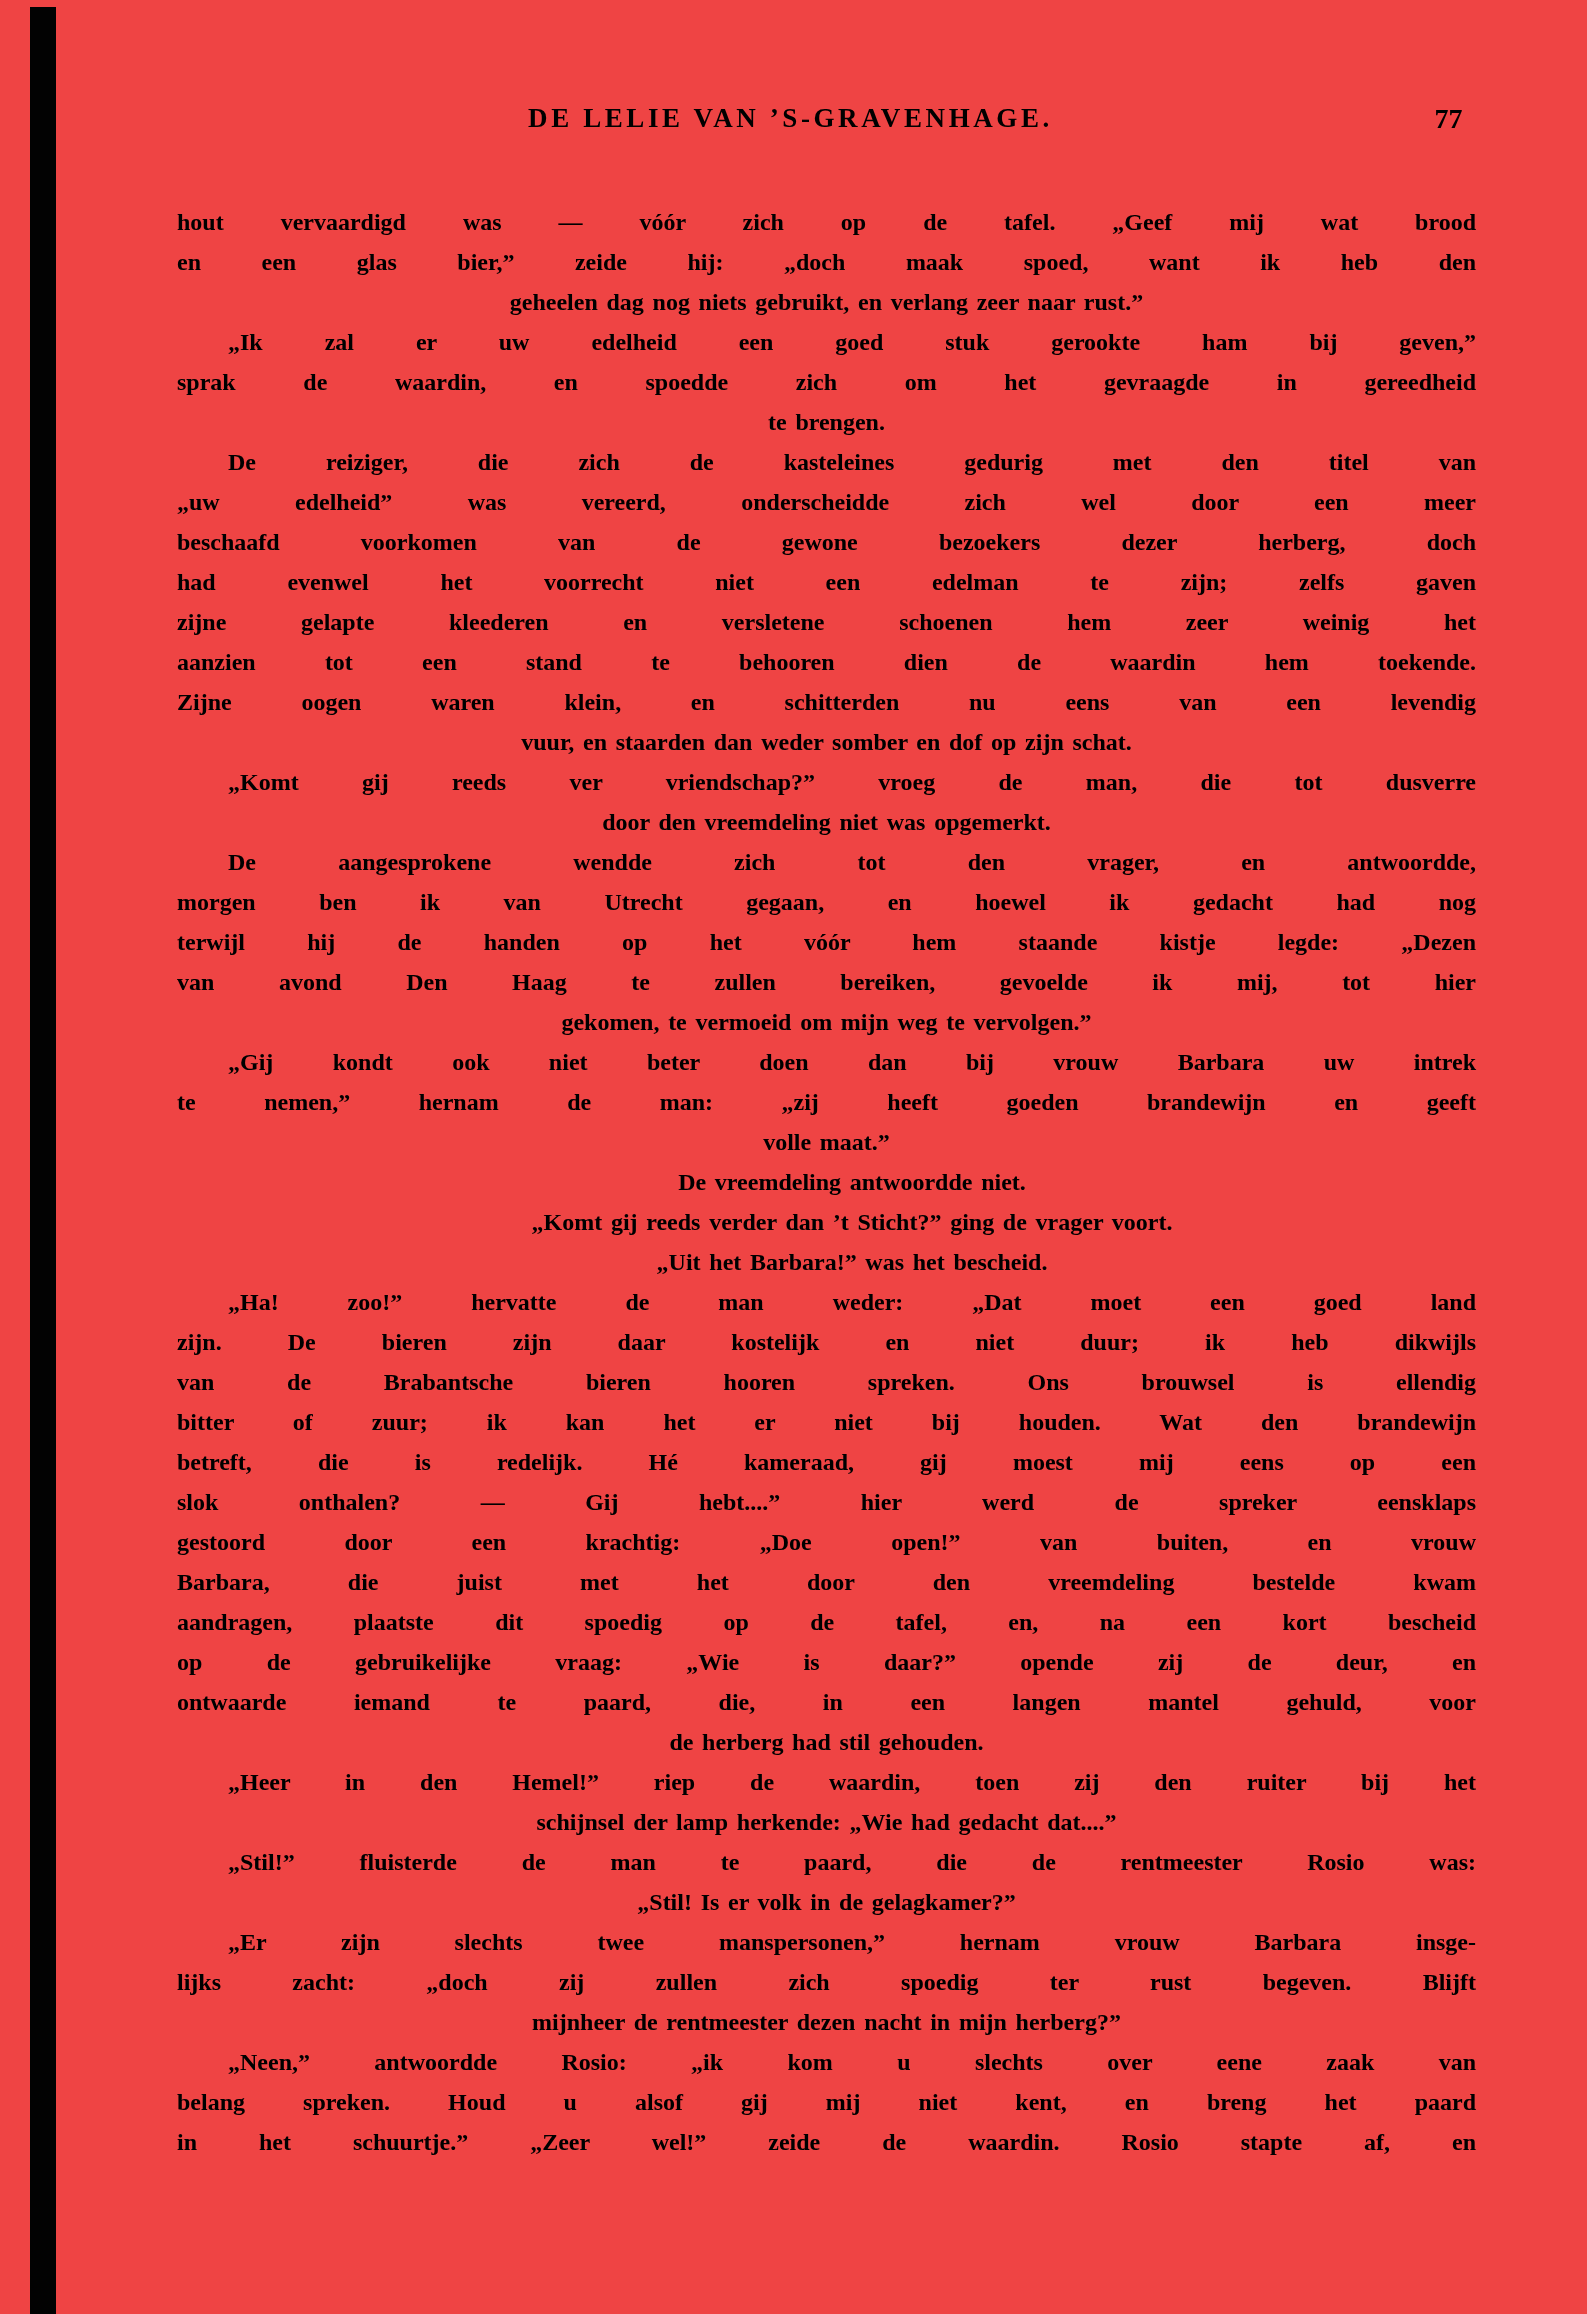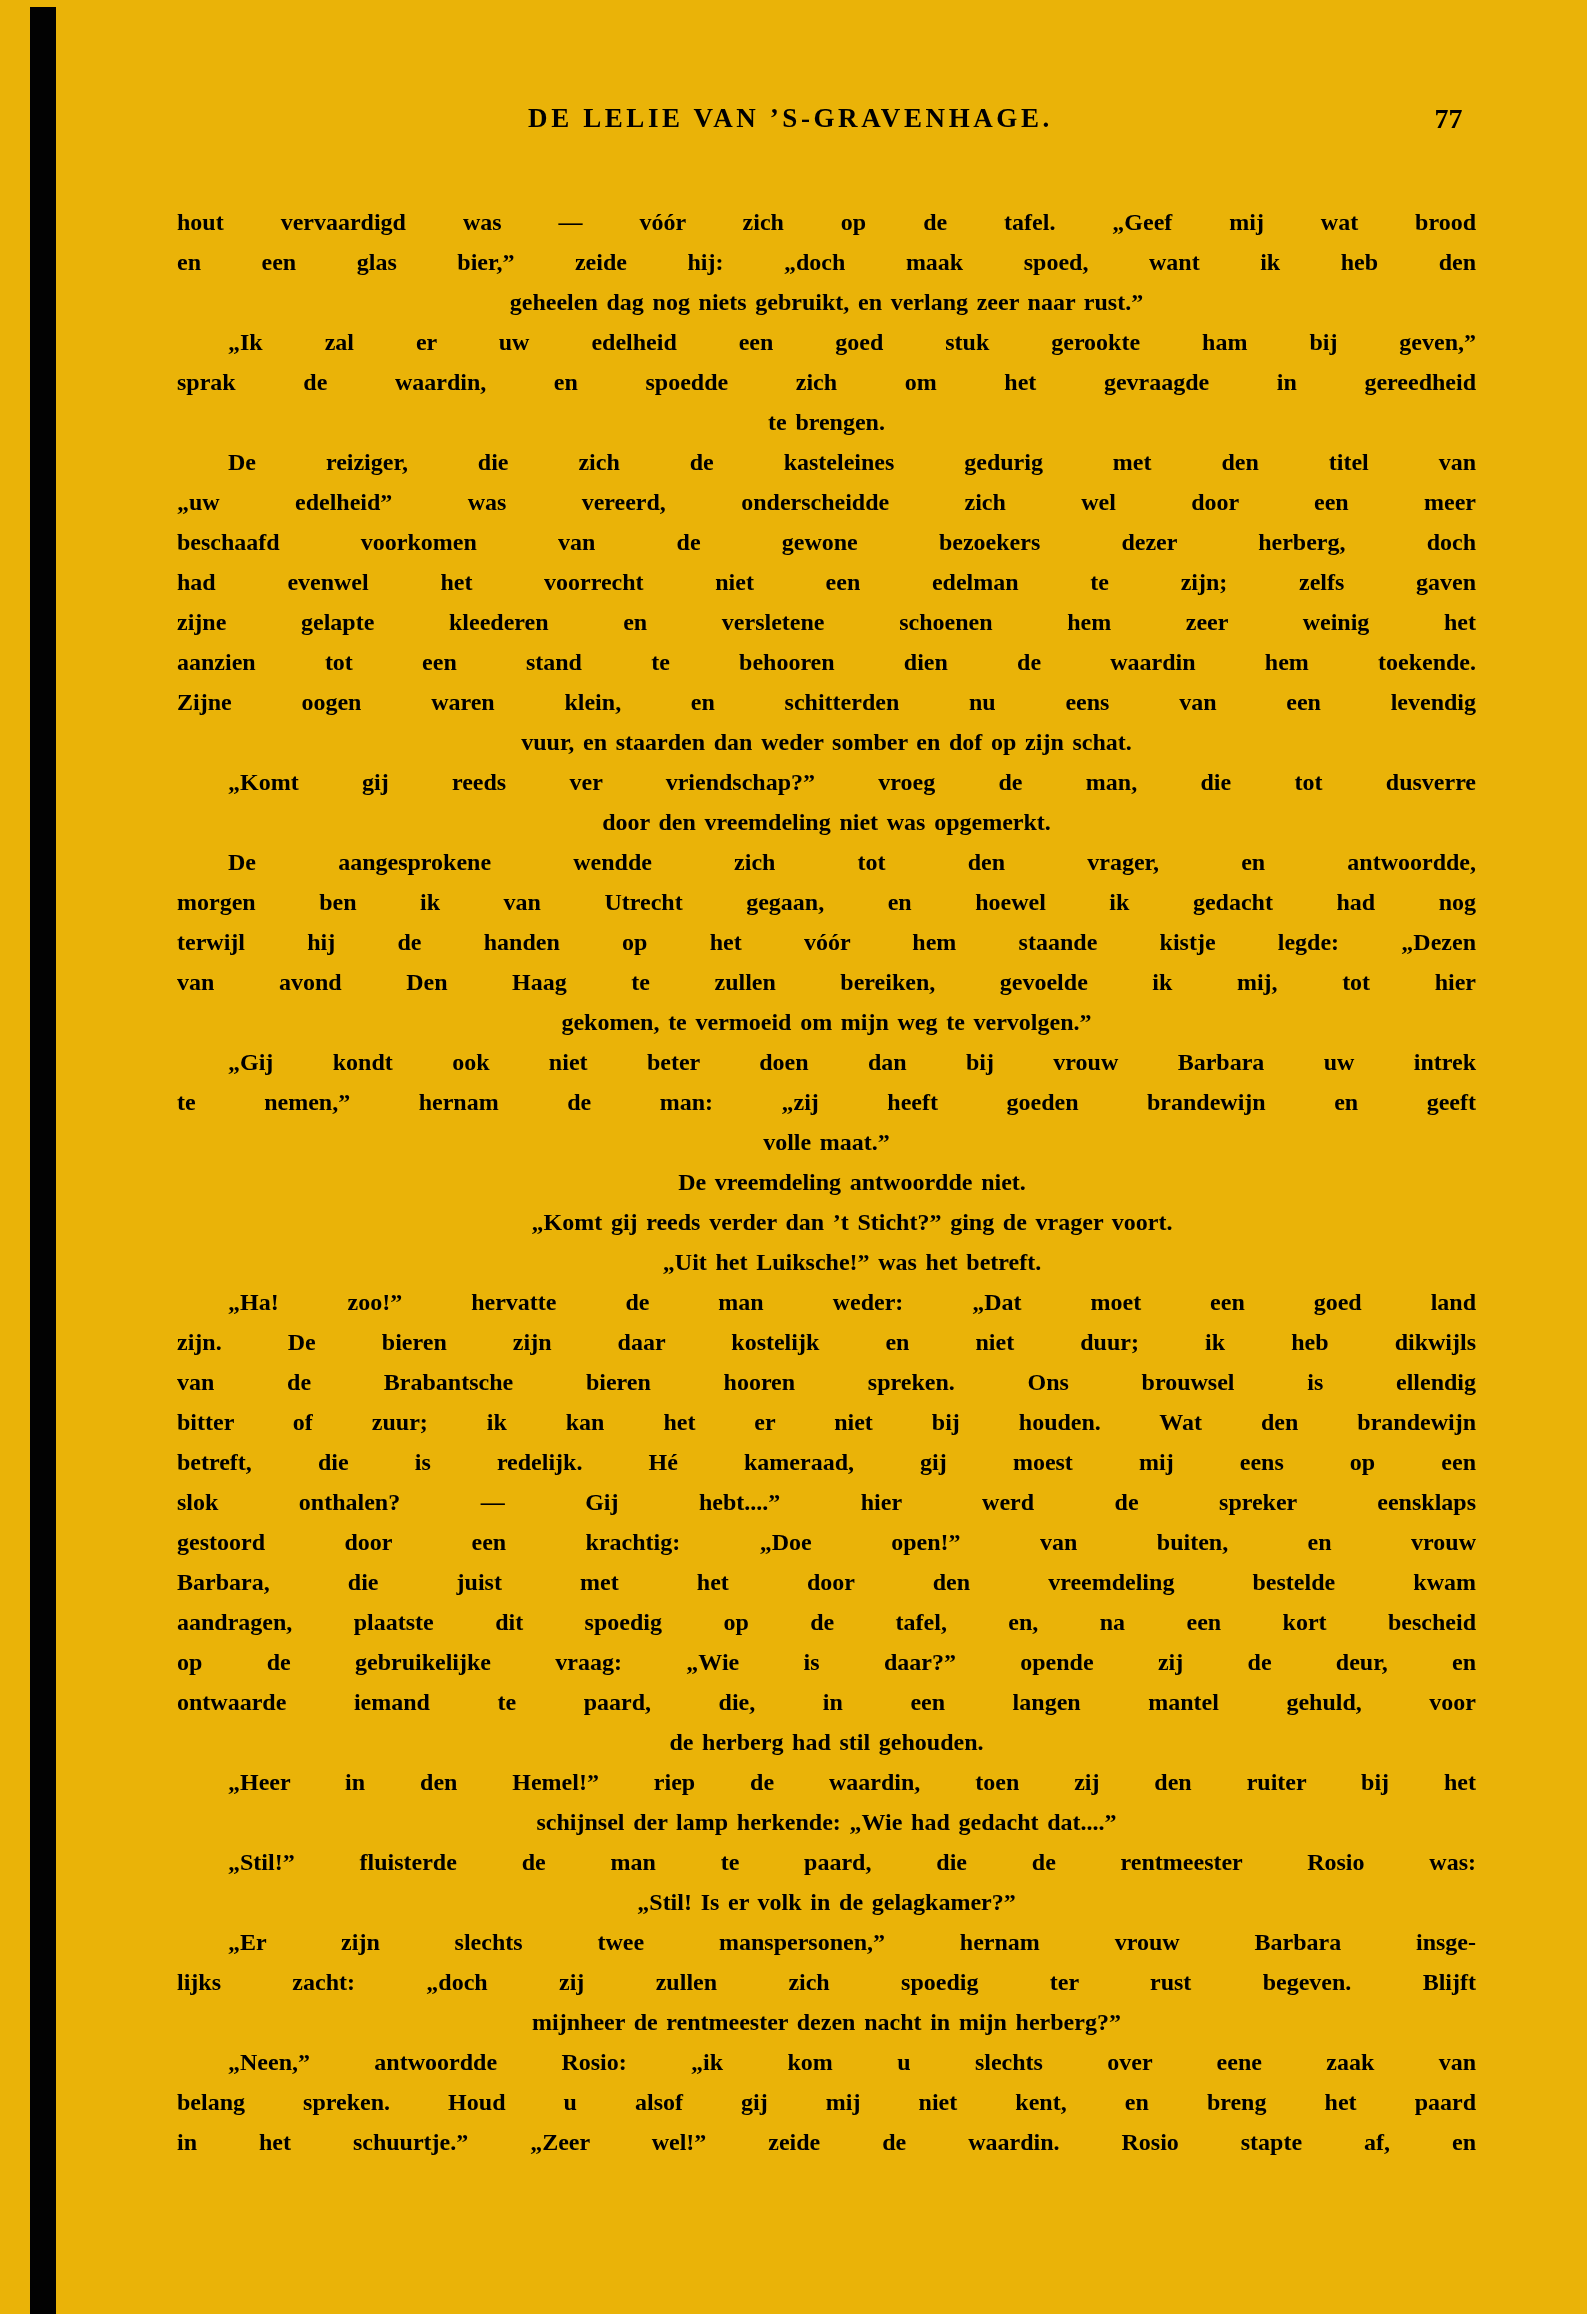--- a/index.html
+++ b/index.html
@@ -1,20 +1,20 @@
 <!DOCTYPE html>
 <html style="font-size:14.5px"><head>
 <meta charset="utf-8">
 <style>
   html, body { margin: 0; padding: 0; background: #e8e8e8; }
   .page {
     position: relative;
     width: 1588px;
     height: 2315px;
-    background: #eab308;
+    background: #ef4444;
     overflow: hidden;
     font-family: "Liberation Serif", "DejaVu Serif", serif;
     color: #000000;
   }
   .gutter {
     position: absolute;
     left: 30px;
     top: 7.2px;
     width: 26px;
     height: 2308px;
@@ -113,21 +113,21 @@
         <div class="line justify">te nemen,” hernam de man: „zij heeft goeden brandewijn en geeft</div>
         <div class="line">volle maat.”</div>
       </div>
       <div class="paragraph">
         <div class="line indent">De vreemdeling antwoordde niet.</div>
       </div>
       <div class="paragraph">
         <div class="line indent">„Komt gij reeds verder dan ’t Sticht?” ging de vrager voort.</div>
       </div>
       <div class="paragraph">
-        <div class="line indent">„Uit het Luiksche!” was het betreft.</div>
+        <div class="line indent">„Uit het Barbara!” was het bescheid.</div>
       </div>
       <div class="paragraph">
         <div class="line justify indent">„Ha! zoo!” hervatte de man weder: „Dat moet een goed land</div>
         <div class="line justify">zijn. De bieren zijn daar kostelijk en niet duur; ik heb dikwijls</div>
         <div class="line justify">van de Brabantsche bieren hooren spreken. Ons brouwsel is ellendig</div>
         <div class="line justify">bitter of zuur; ik kan het er niet bij houden. Wat den brandewijn</div>
         <div class="line justify">betreft, die is redelijk. Hé kameraad, gij moest mij eens op een</div>
         <div class="line justify">slok onthalen? — Gij hebt....” hier werd de spreker eensklaps</div>
         <div class="line justify">gestoord door een krachtig: „Doe open!” van buiten, en vrouw</div>
         <div class="line justify">Barbara, die juist met het door den vreemdeling bestelde kwam</div>

